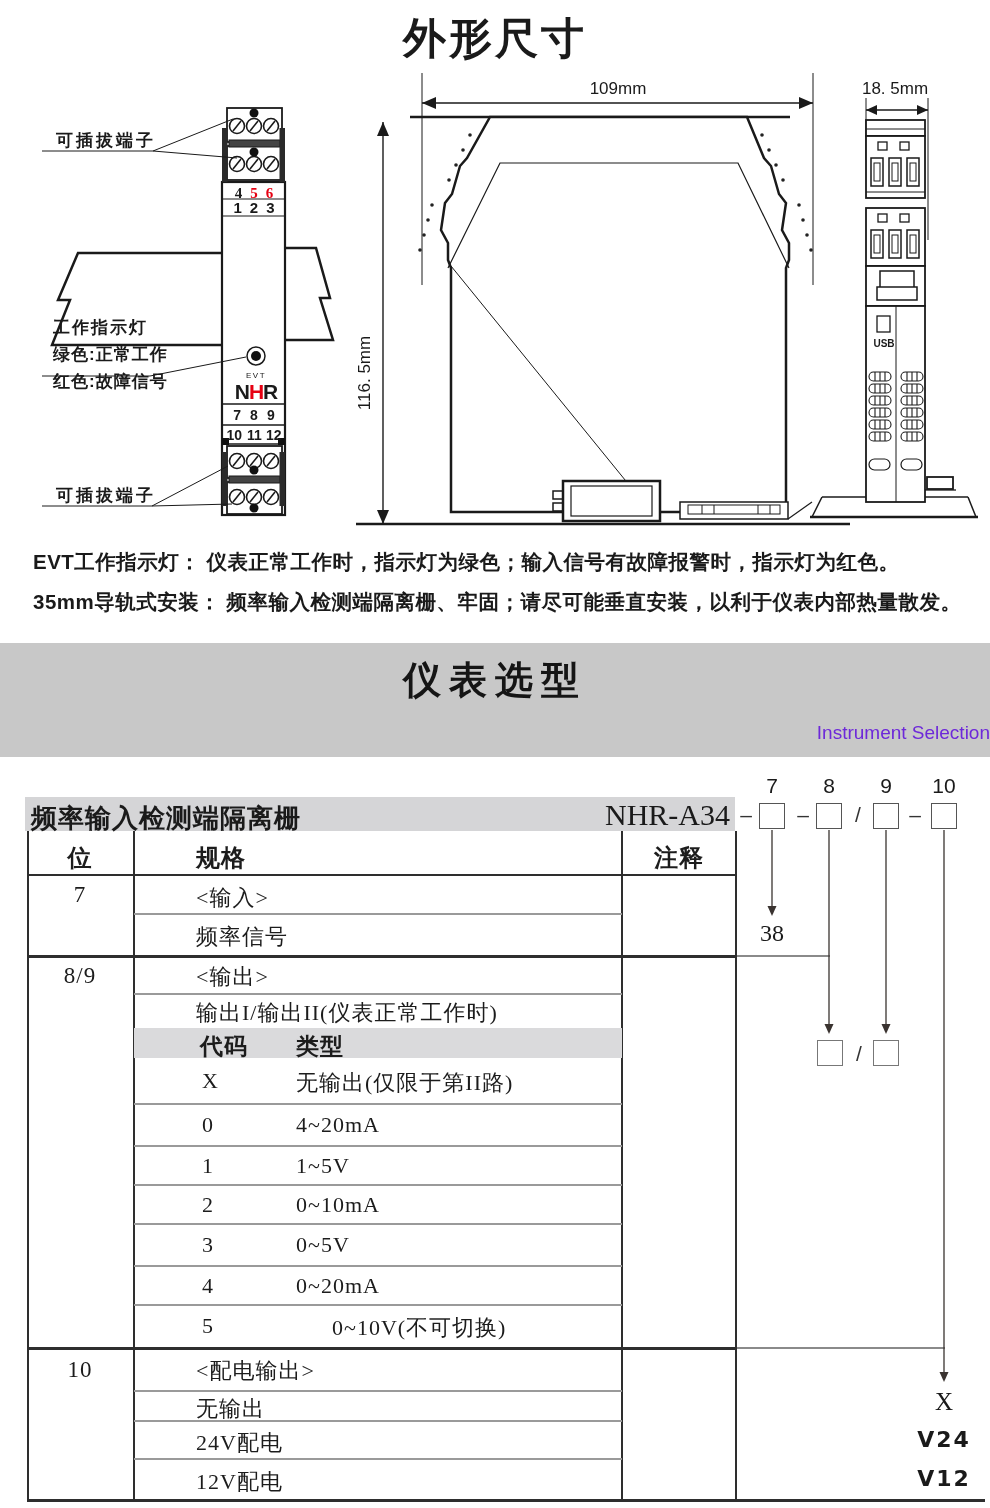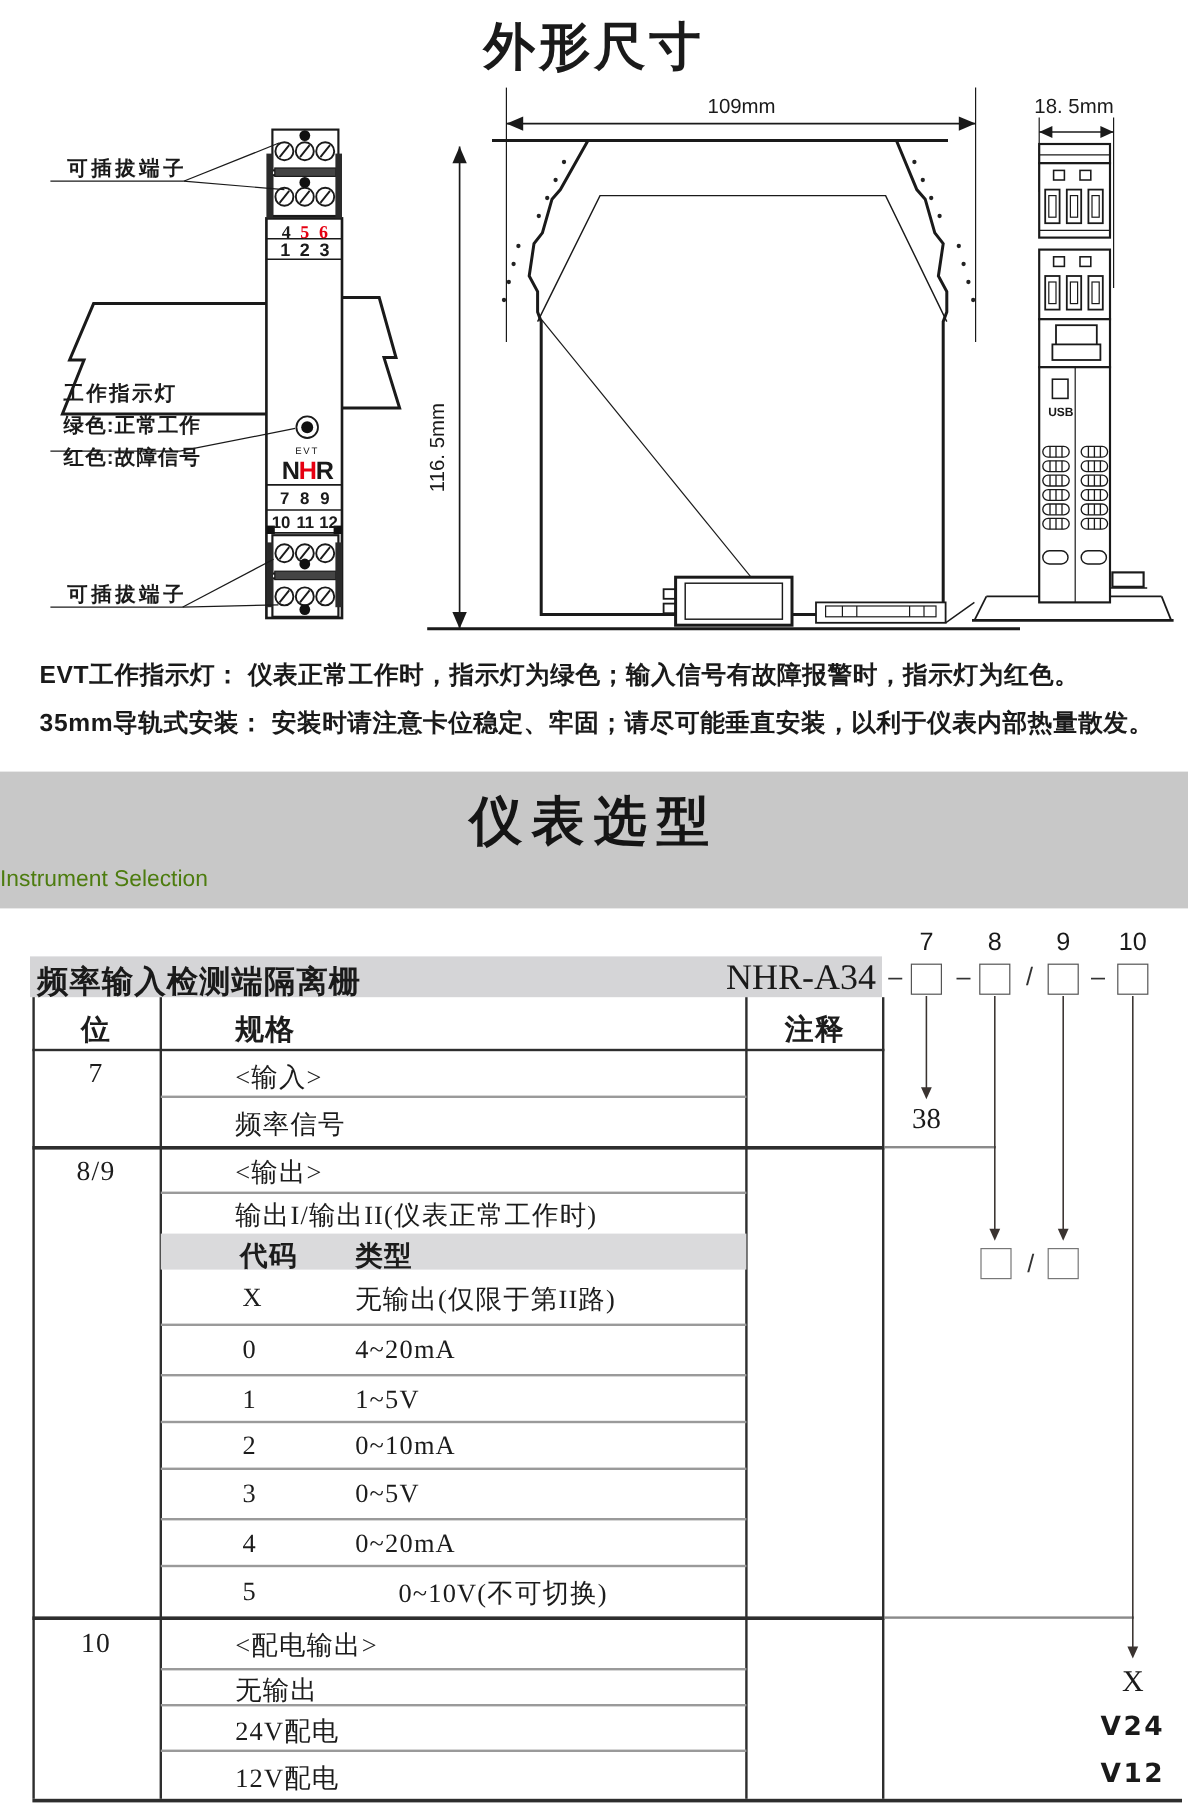--- a/index.html
+++ b/index.html
@@ -11,22 +11,22 @@
   
   .hl,.vl{position:absolute;background:#2e2e2e;}
   .sub{background:#9a9a9a;}
   .ext{background:#8a8a8a;}
   
   #main-title{left:0;top:10px;width:990px;text-align:center;font-size:43px;font-weight:900;letter-spacing:3px;}
   
   .note{left:33px;width:930px;font-size:20.5px;font-weight:700;letter-spacing:.5px;}
   
   #banner{left:0;top:643px;width:990px;height:114px;background:#c8c8c8;}
-  #banner-title{left:0;top:655px;width:990px;text-align:center;font-size:44px;font-weight:800;letter-spacing:8px;color:#151515;}
-  #banner-sub{left:0;top:722px;width:990px;text-align:left;font-size:19px;color:#4d7c0f;}
+  #banner-title{left:0;top:655px;width:990px;text-align:center;font-size:38px;font-weight:800;letter-spacing:8px;color:#151515;}
+  #banner-sub{left:0;top:722px;width:990px;text-align:right;font-size:19px;color:#6d28d9;}
   
   #selbar{left:25px;top:797px;width:710px;height:34px;background:#d5d5d7;}
   #sel-product{left:31px;top:801px;font-size:26px;font-weight:800;letter-spacing:1px;text-align:center;}
   #sel-model{left:560px;top:798px;width:170px;text-align:right;font-size:30px;font-family:"Liberation Serif",serif;}
   .digit{position:absolute;top:774px;width:30px;text-align:center;font-size:21px;}
   .obox{position:absolute;top:803px;width:24px;height:24px;border:1.5px solid #555;background:#fff;}
   .sep{position:absolute;top:803px;width:20px;text-align:center;font-size:21px;color:#333;}
   
   .tcell{position:absolute;font-size:22px;font-family:"Liberation Serif",serif;color:#1c1c1c;letter-spacing:1px;}
   .pos{width:106px;left:27px;text-align:center;font-size:23px;}
@@ -289,21 +289,21 @@
       <line x1="925" y1="497" x2="968" y2="497" stroke-width="1.5"></line>
       <line x1="822" y1="497" x2="812" y2="517" stroke-width="1.5"></line>
       <line x1="968" y1="497" x2="976" y2="517" stroke-width="1.5"></line>
       <line x1="810" y1="517" x2="978" y2="517" stroke-width="2.4"></line>
     </g>
     <text x="895" y="94" font-size="17" text-anchor="middle">18. 5mm</text>
     <text x="884" y="347" font-size="10" font-weight="700" text-anchor="middle">USB</text>
   </svg>
 
   <div class="abs note" style="top:548px;">EVT工作指示灯： 仪表正常工作时，指示灯为绿色；输入信号有故障报警时，指示灯为红色。</div>
-  <div class="abs note" style="top:588px;">35mm导轨式安装： 安装时请注意卡位稳定、牢固；请尽可能垂直安装，以利于仪表内部热量散发。</div>
+  <div class="abs note" style="top:588px;">35mm导轨式安装： 频率输入检测端隔离栅、牢固；请尽可能垂直安装，以利于仪表内部热量散发。</div>
 
   <div id="banner" class="abs"></div>
   <div id="banner-title" class="abs">仪表选型</div>
   <div id="banner-sub" class="abs">Instrument Selection</div>
 
   <div id="selbar" class="abs"></div>
   <div id="sel-product" class="abs">频率输入检测端隔离栅</div>
   <div id="sel-model" class="abs serif">NHR-A34</div>
 
   <div class="digit" style="left:757px;">7</div>

